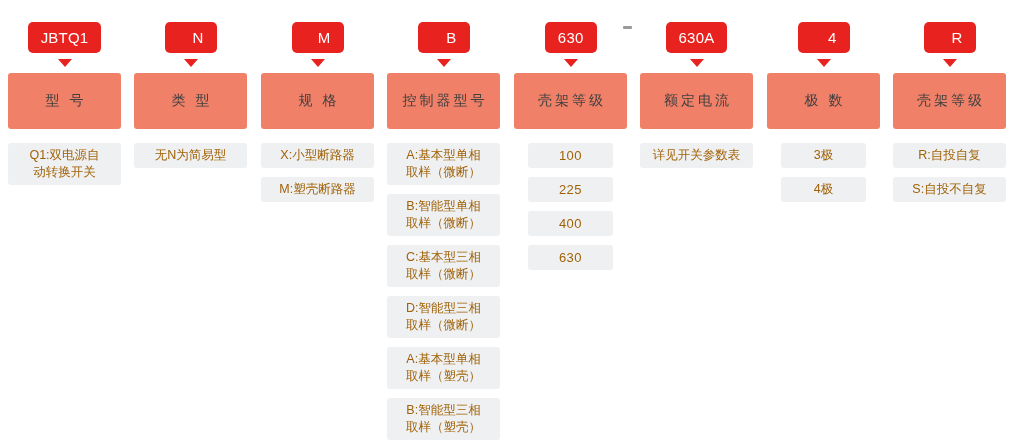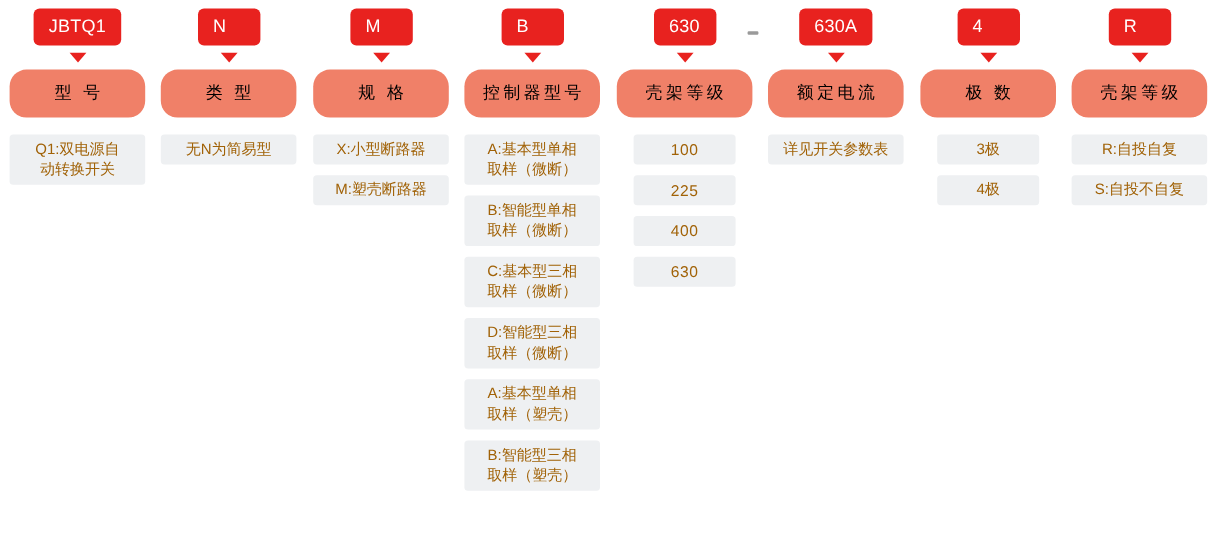--- a/index.html
+++ b/index.html
@@ -22,39 +22,39 @@
     align-items:center;
   }
   .code-badge{
     background:#e8221f;
     color:#ffffff;
     border-radius:5px;
     font-size:15px;
     line-height:1;
     padding:8px 13px;
     min-width:26px;
-    text-align:left;
-    margin-top:7px;
+    text-align:right;
+    margin-top:22px;
     white-space:nowrap;
     letter-spacing:.2px;
   }
   .arrow{
     width:0;height:0;
     border-left:7px solid transparent;
     border-right:7px solid transparent;
     border-top:8px solid #e8221f;
     margin-top:6px;
   }
   .cat-label{
     margin-top:6px;
     width:113px;
-    height:40px;
+    height:56px;
     background:#f08068;
-    border-radius:14px;
-    color:#000000;
+    border-radius:3px;
+    color:#404040;
     font-size:14px;
     letter-spacing:3px;
     text-indent:3px;
     display:flex;
     align-items:center;
     justify-content:center;
     white-space:nowrap;
   }
   .options{
     margin-top:14px;

